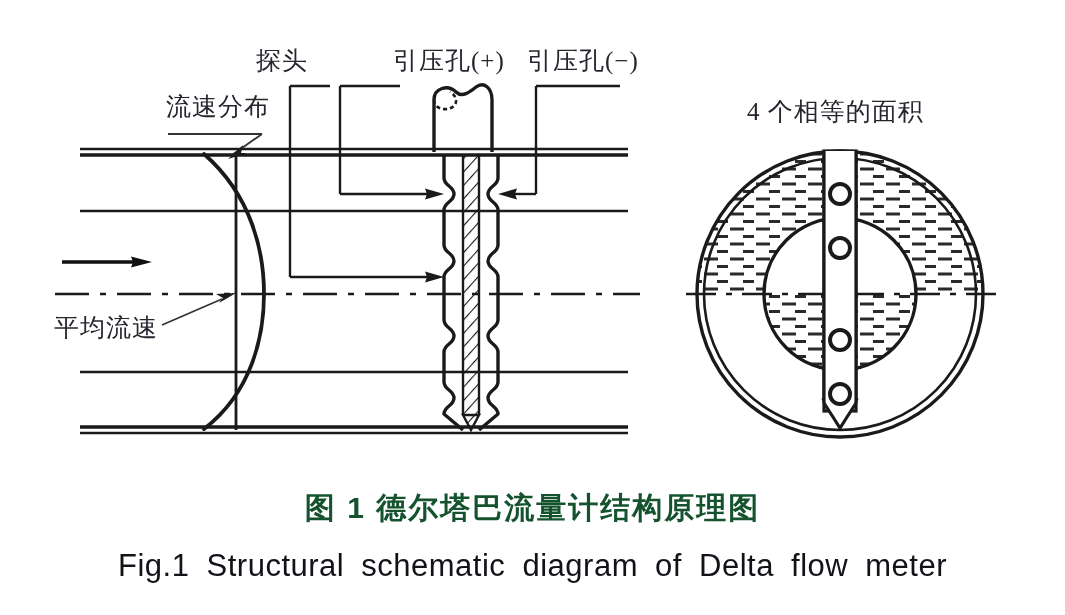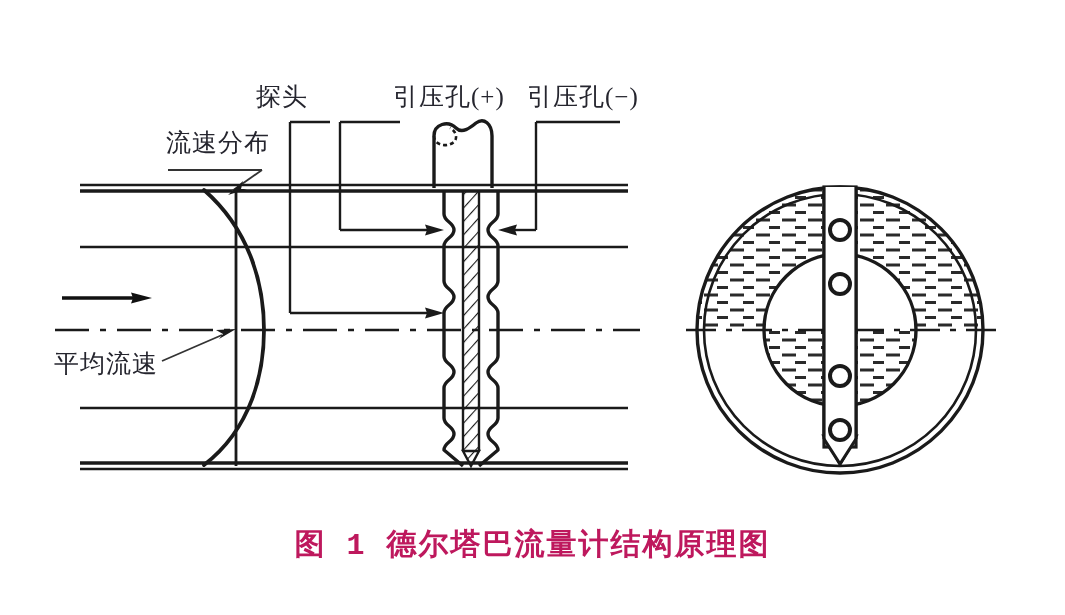--- a/index.html
+++ b/index.html
@@ -2,43 +2,43 @@
 <html><head>
 <meta charset="utf-8">
 <style>
   html,body{margin:0;padding:0;background:#ffffff;}
   body{
     width:1065px;height:615px;
     font-family:"Liberation Serif", serif;
     color:#1a1a22;
     position:relative;overflow:hidden;
   }
-  #figure-root{position:absolute;left:0;top:0;width:1065px;height:469px;margin-top:36px;}
+  #figure-root{position:absolute;left:0;top:0;width:1065px;height:469px;}
   svg.canvas{position:absolute;left:0;top:0;width:1065px;height:615px;display:block;}
 
   .lbl{
     position:absolute;
     font-family:"Liberation Serif","DejaVu Serif",serif;
     color:#25252e;
     white-space:nowrap;
     line-height:1;
   }
   .lbl-cn{font-size:25px;letter-spacing:1px;}
   #label-probe{left:256px;top:48px;}
   #label-port-plus{left:393px;top:48px;}
   #label-port-minus{left:527px;top:48px;}
   #label-velocity-dist{left:166px;top:96px;font-family:Liberation Mono, monospace;}
   #label-mean-velocity{left:54px;top:315px;}
   #label-four-areas{left:747px;top:99px;}
 
   #caption-cn{
     position:absolute;left:0;top:488px;width:1065px;
     text-align:center;
-    font-family:Liberation Mono, monospace;
-    font-weight:bold;font-size:30px;letter-spacing:2px;color:#be185d;
+    font-family:Liberation Sans, sans-serif;
+    font-weight:bold;font-size:30px;letter-spacing:2px;color:#14532d;
   }
   #caption-en{
     position:absolute;left:0;top:548px;width:1065px;
     text-align:center;
     font-family:"Liberation Sans","DejaVu Sans",sans-serif;
     font-size:31px;letter-spacing:0.5px;color:#121218;
     word-spacing:8px;
   }
 </style>
 </head>
@@ -202,17 +202,19 @@
   <div class="lbl lbl-cn" id="label-probe">探头</div>
 
   <div class="lbl lbl-cn" id="label-port-plus">引压孔(+)</div>
 
   <div class="lbl lbl-cn" id="label-port-minus">引压孔(−)</div>
 
   <div class="lbl lbl-cn" id="label-velocity-dist">流速分布</div>
 
   <div class="lbl lbl-cn" id="label-mean-velocity">平均流速</div>
 
+  <div class="lbl lbl-cn" id="label-four-areas">4 个相等的面积</div>
 
   <div id="caption-cn">图 1   德尔塔巴流量计结构原理图</div>
 
+  <div id="caption-en">Fig.1   Structural schematic diagram of Delta flow meter</div>
 
 </div>
 
 </body></html>

